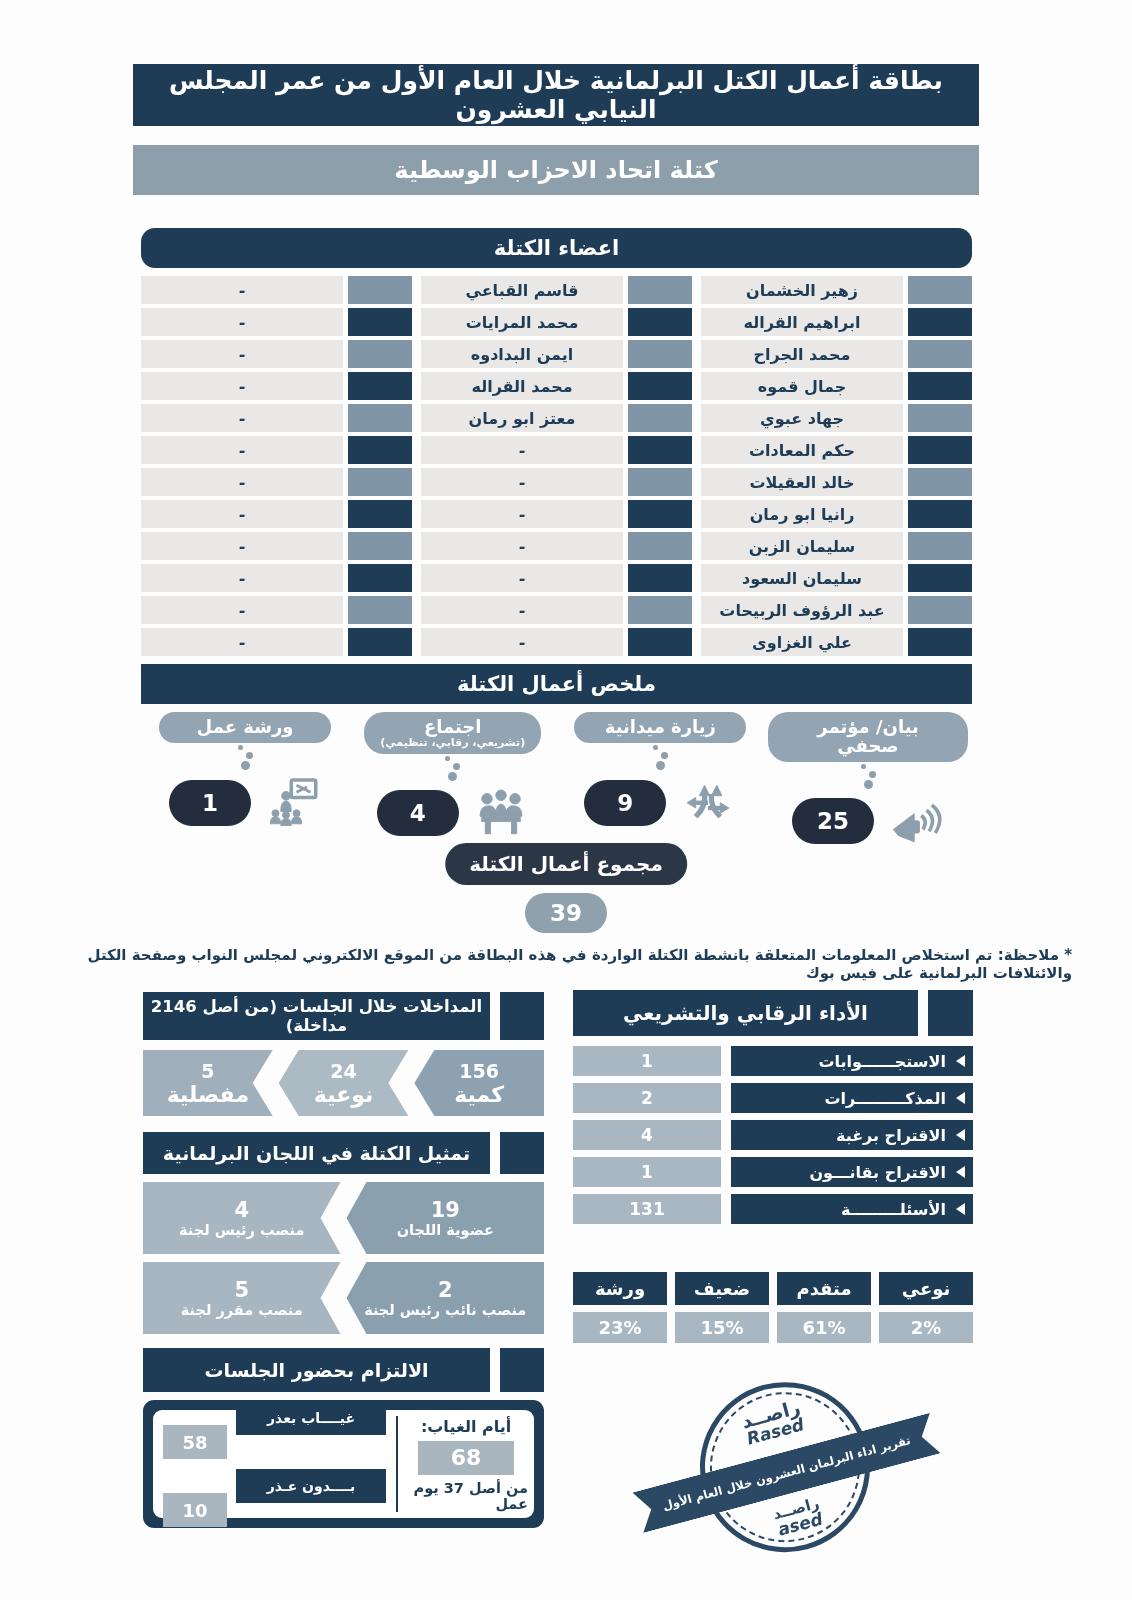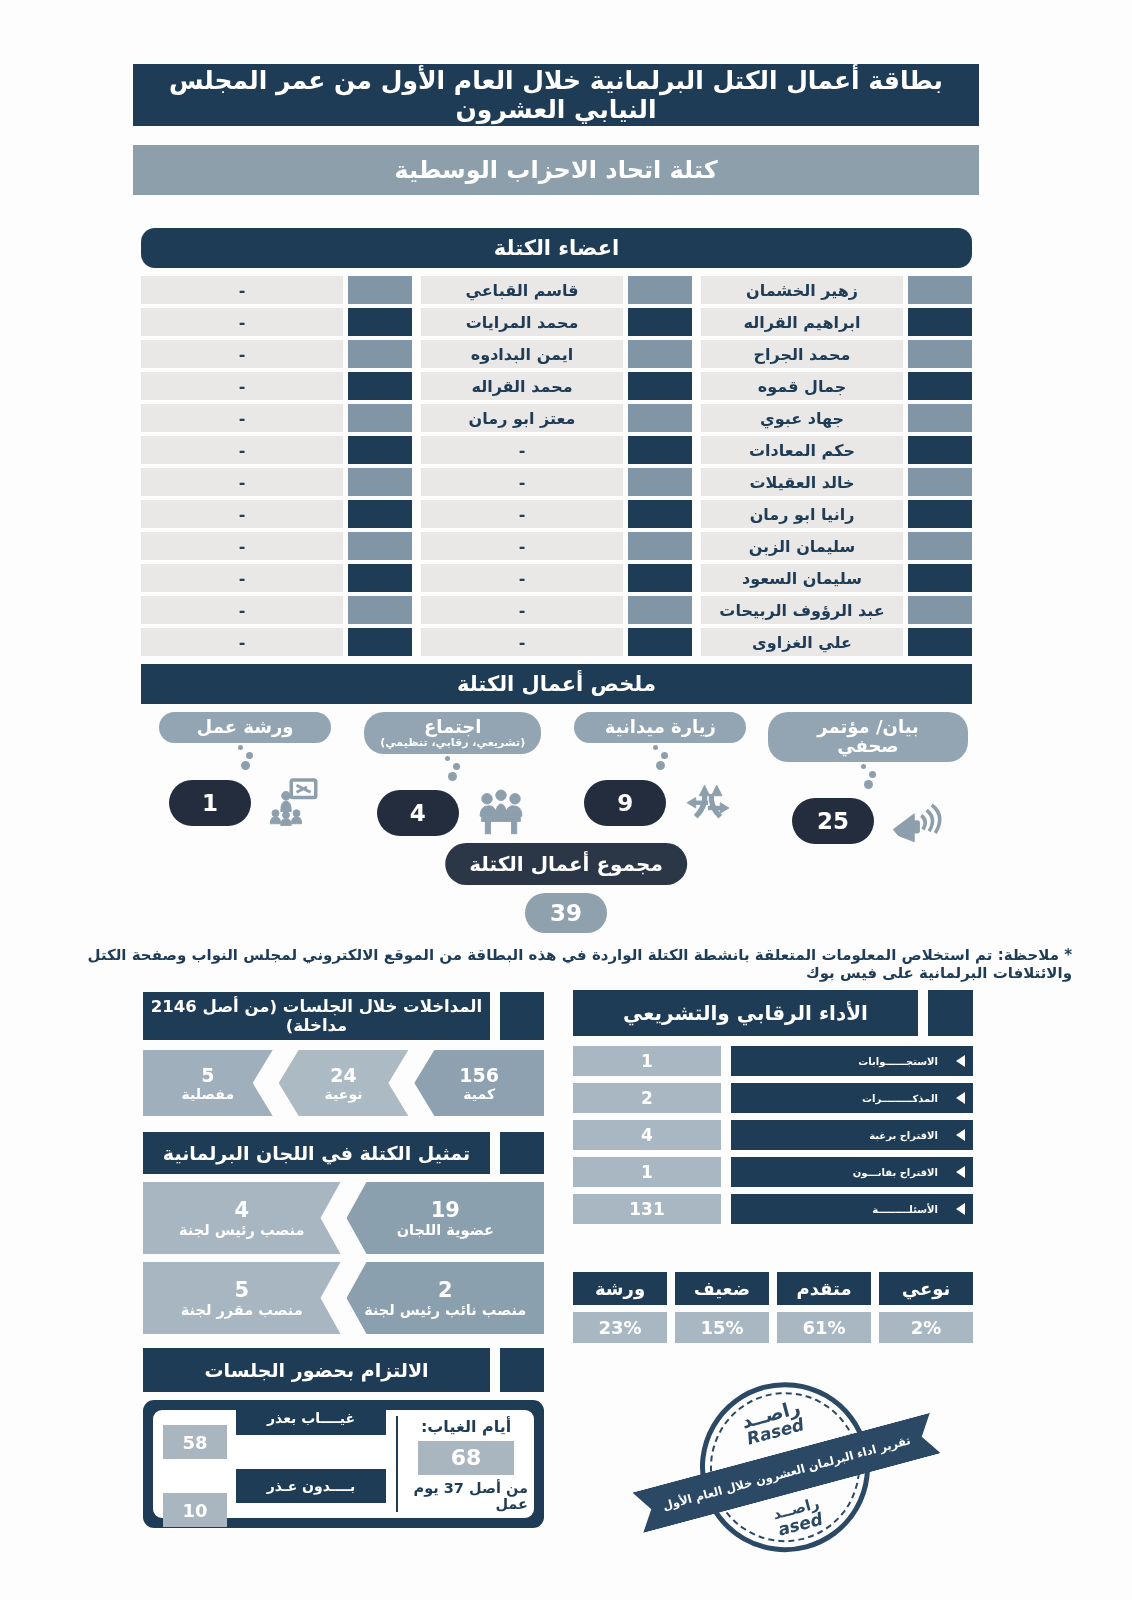--- a/index.html
+++ b/index.html
@@ -44,39 +44,39 @@
                font-weight:bold;font-size:23px;border-radius:20px;display:flex;align-items:center;justify-content:center;}
   .note{left:40px;top:946px;width:1032px;text-align:right;font-weight:bold;font-size:15px;color:#1e3c55;}
   
   .ov-header-bar{left:573px;top:990px;width:345px;height:46px;font-size:20px;}
   .ov-header-sq{left:928px;top:990px;width:45px;height:46px;}
   .ov-table{left:573px;top:1046px;width:400px;}
   .ov-hrow,.ov-row{display:flex;gap:10px;height:30px;margin-bottom:7px;}
   .ov-head-label{flex:1;background:#a9b7c2;}
   .ov-head-count{width:148px;background:#1e3c55;color:#fff;font-weight:bold;font-size:17px;
                  display:flex;align-items:center;justify-content:center;}
-  .ov-label{flex:1;background:#1e3c55;color:#fff;font-weight:bold;font-size:10px;
-            display:flex;align-items:center;gap:18px;padding-right:8px;padding-left:16px;}
+  .ov-label{flex:1;background:#1e3c55;color:#fff;font-weight:bold;font-size:16px;
+            display:flex;align-items:center;gap:10px;padding-right:8px;padding-left:16px;}
   .tri{width:0;height:0;border-top:6px solid transparent;border-bottom:6px solid transparent;border-right:9px solid #fff;}
   .ov-value{width:148px;background:#a9b7c2;color:#fff;font-weight:bold;font-size:17px;
             display:flex;align-items:center;justify-content:center;}
   .quality{left:573px;top:1272px;width:400px;display:flex;gap:8px;}
   .q-col{flex:1;display:flex;flex-direction:column;gap:7px;}
   .q-head{height:33px;background:#1e3c55;color:#fff;font-weight:bold;font-size:18px;
           display:flex;align-items:center;justify-content:center;}
   .q-val{height:31px;background:#a9b7c2;color:#fff;font-weight:bold;font-size:18px;
          display:flex;align-items:center;justify-content:center;}
   
   .int-header-bar{left:143px;top:992px;width:347px;height:48px;font-size:16.5px;}
   .int-header-sq{left:500px;top:992px;width:44px;height:48px;}
   .int-strip{left:143px;top:1050px;width:401px;height:66px;display:flex;direction:ltr;gap:6px;}
   .chev{flex:1;display:flex;flex-direction:column;align-items:center;justify-content:center;
         color:#fff;font-weight:bold;direction:rtl;}
   .chev .v{font-size:19px;}
-  .chev .l{font-size:14px;}
+  .chev .l{font-size:22px;}
   .tipL-flatR{clip-path:polygon(20px 0,100% 0,100% 100%,20px 100%,0 50%);}
   .tipL-notchR{clip-path:polygon(20px 0,100% 0,calc(100% - 20px) 50%,100% 100%,20px 100%,0 50%);}
   .flatL-notchR{clip-path:polygon(0 0,100% 0,calc(100% - 20px) 50%,100% 100%,0 100%);}
   .com-header-bar{left:143px;top:1132px;width:347px;height:42px;font-size:19px;}
   .com-header-sq{left:500px;top:1132px;width:44px;height:42px;}
   .com-row{width:401px;height:72px;display:flex;direction:ltr;gap:6px;}
   .com-row1{left:143px;top:1182px;} .com-row2{left:143px;top:1262px;}
   .com-row .chev .v{font-size:21px;} .com-row .chev .l{font-size:14.5px;}
   .att-header-bar{left:143px;top:1348px;width:347px;height:44px;font-size:19px;}
   .att-header-sq{left:500px;top:1348px;width:44px;height:44px;}

